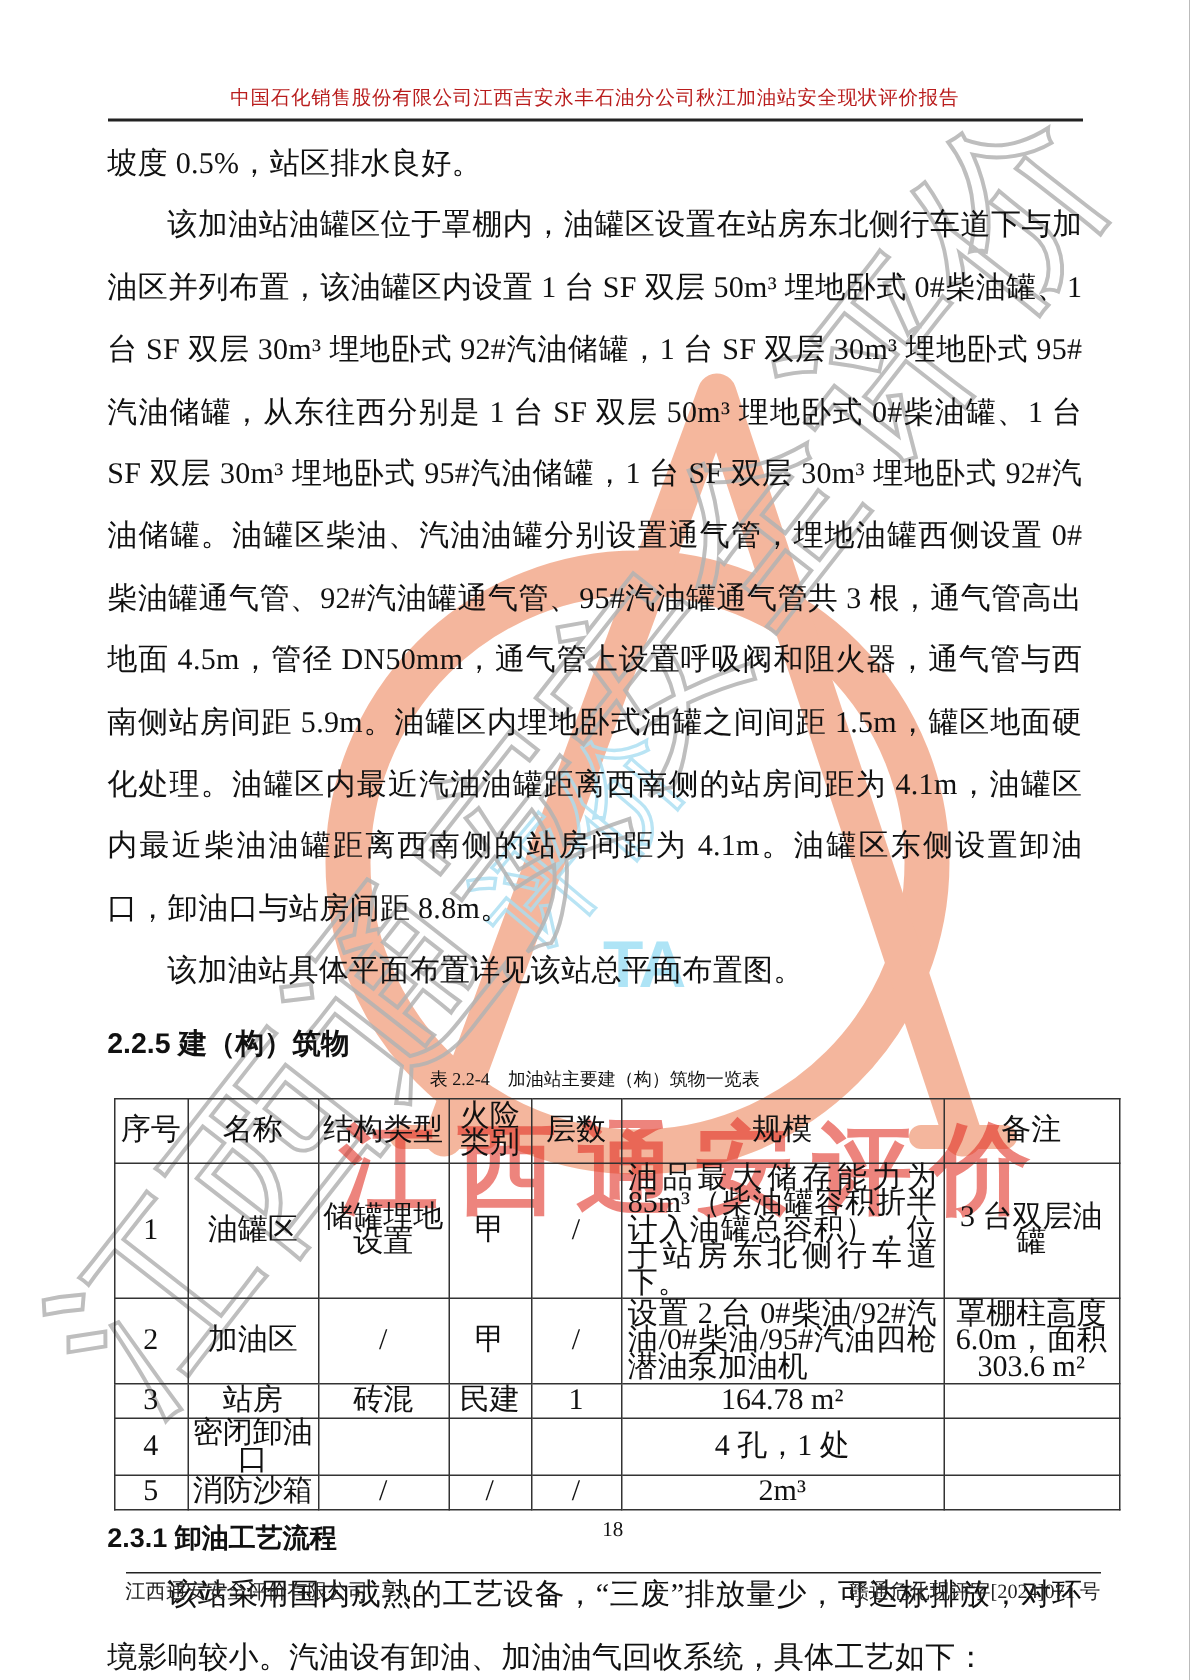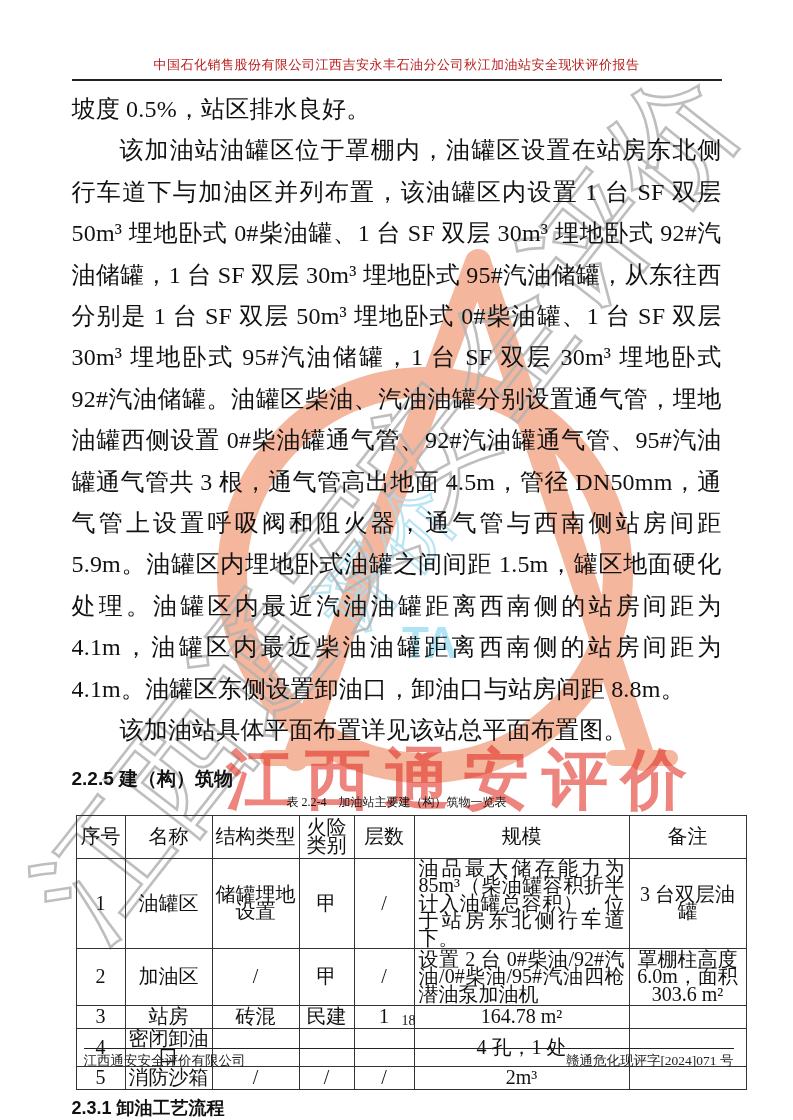--- a/index.html
+++ b/index.html
@@ -27,21 +27,21 @@
     font-size:13px;
     letter-spacing:.5px;
     color:#b91c1c;
     border-bottom:2px solid #222;
     padding-bottom:5px;
   }
   .doc-main{
     width:650px;margin:8px auto 0 auto;
   }
   .body-par{
-    font-size:24px;
+    font-size:20px;
     line-height:41.4px;
     text-align:justify;
     margin:0;
     letter-spacing:.2px;
   }
   .indent{text-indent:2em;}
   .h-225{
     font-family:"Liberation Sans","DejaVu Sans",sans-serif;
     font-weight:bold;font-size:19px;
     margin:14px 0 2px 0;

